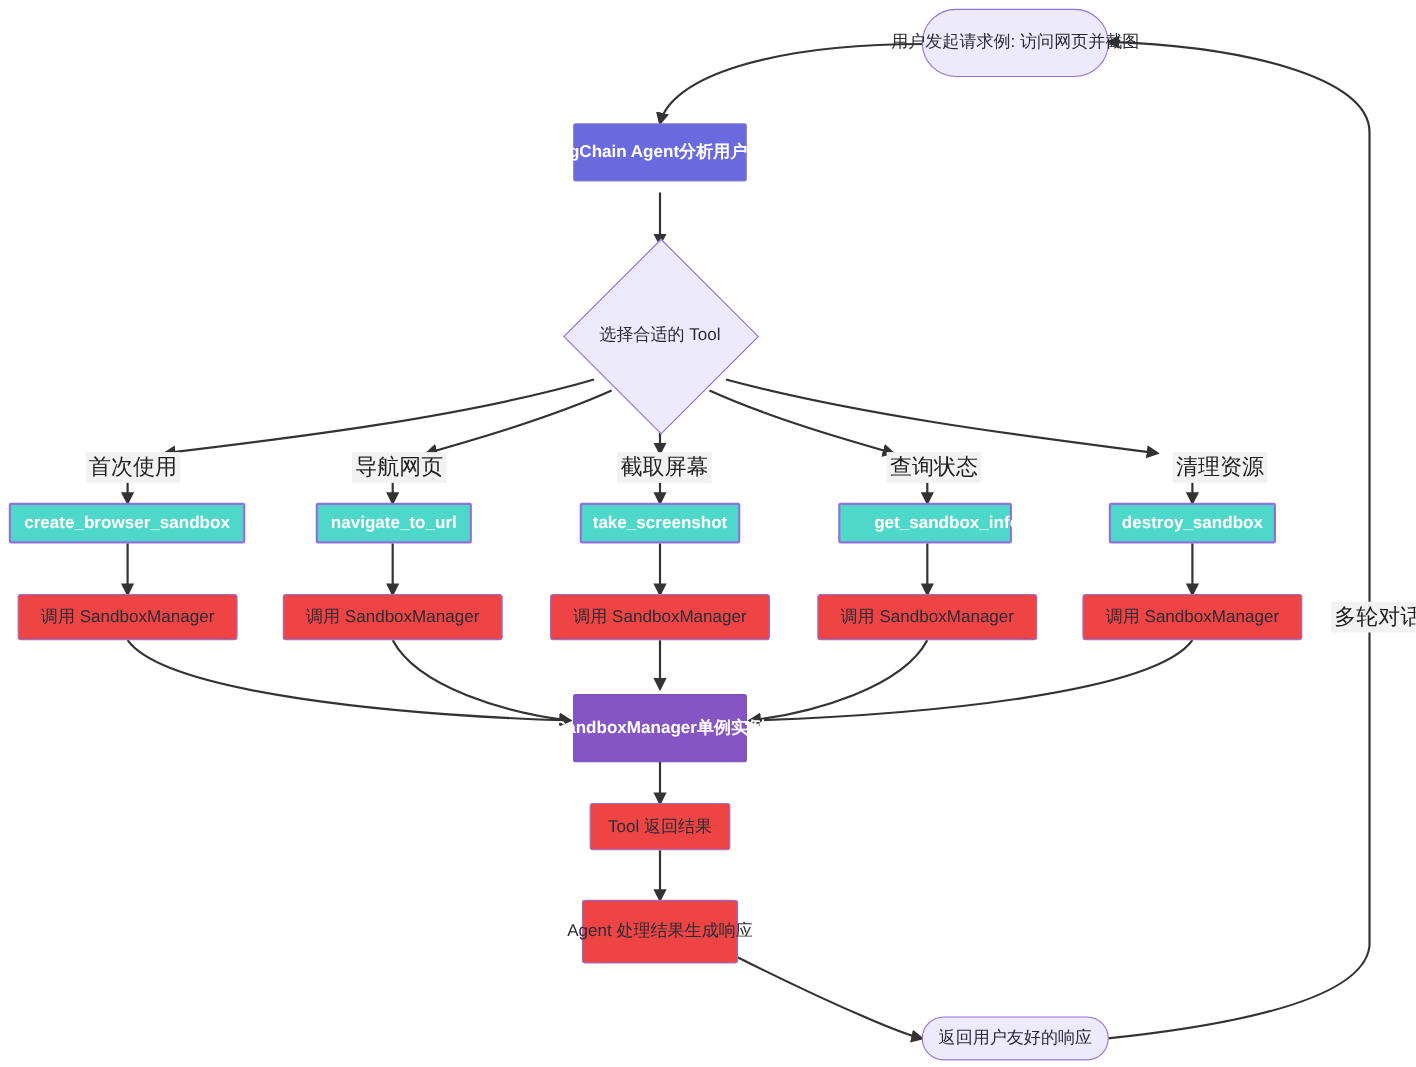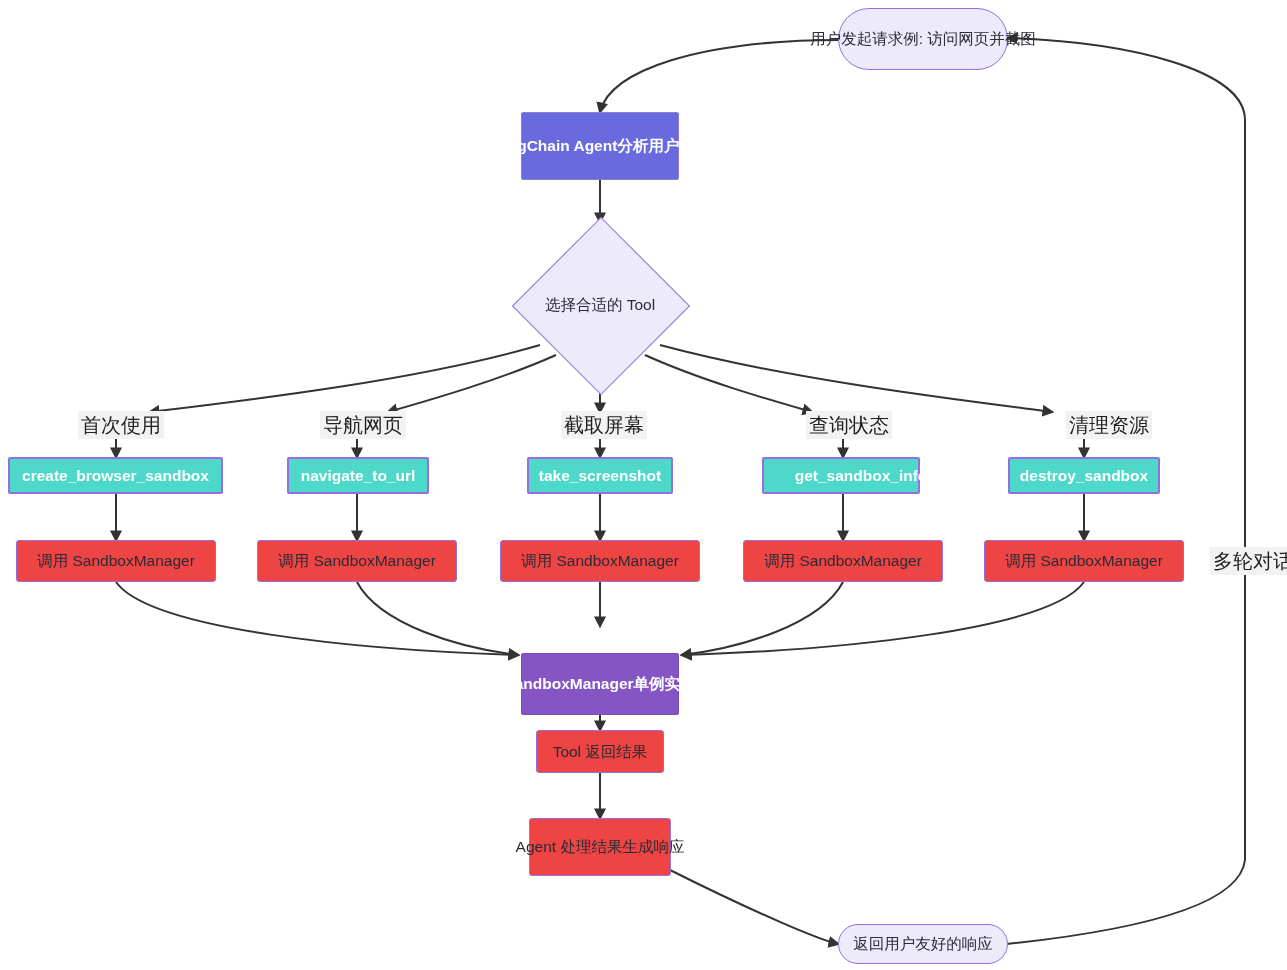--- a/index.html
+++ b/index.html
@@ -170,21 +170,21 @@
     <path class="edge-path" marker-end="url(#arrow)" d="M 1007 944 C 1140 930, 1240 905, 1245 860
              L 1245 120
              C 1245 70, 1130 42, 1008 38"></path>
   </svg>
 
   <div class="node n-stadium" style="left:838px; top:8px; width:170px; height:62px;">
     <span class="node-line">用户发起请求</span>
     <span class="node-line">例: 访问网页并截图</span>
   </div>
 
-  <div class="node n-agent" style="left:521px; top:112px; width:158px; height:68px;">
+  <div class="node n-agent" style="left:521px; top:112px; width:158px; height:53px;">
     <span class="node-line">LangChain Agent</span>
     <span class="node-line">分析用户意图</span>
   </div>
 
   <div class="node n-decision" style="left:512px; top:217px; width:176px; height:176px;">
     <div class="diamond-shape"></div>
     <span class="diamond-label">选择合适的 Tool</span>
   </div>
 
   <div class="edge-label" style="left:78px; top:411px;">首次使用</div>
@@ -219,21 +219,21 @@
   <div class="node n-process" style="left:500px; top:540px; width:200px; height:42px;">
     <span class="node-line">调用 SandboxManager</span>
   </div>
   <div class="node n-process" style="left:743px; top:540px; width:200px; height:42px;">
     <span class="node-line">调用 SandboxManager</span>
   </div>
   <div class="node n-process" style="left:984px; top:540px; width:200px; height:42px;">
     <span class="node-line">调用 SandboxManager</span>
   </div>
 
-  <div class="node n-manager" style="left:521px; top:653px; width:158px; height:62px;">
+  <div class="node n-manager" style="left:521px; top:631px; width:158px; height:62px;">
     <span class="node-line">SandboxManager</span>
     <span class="node-line">单例实例</span>
   </div>
 
   <div class="node n-process" style="left:536px; top:730px; width:128px; height:43px;">
     <span class="node-line">Tool 返回结果</span>
   </div>
 
   <div class="node n-process" style="left:529px; top:818px; width:142px; height:58px;">
     <span class="node-line">Agent 处理结果</span>

